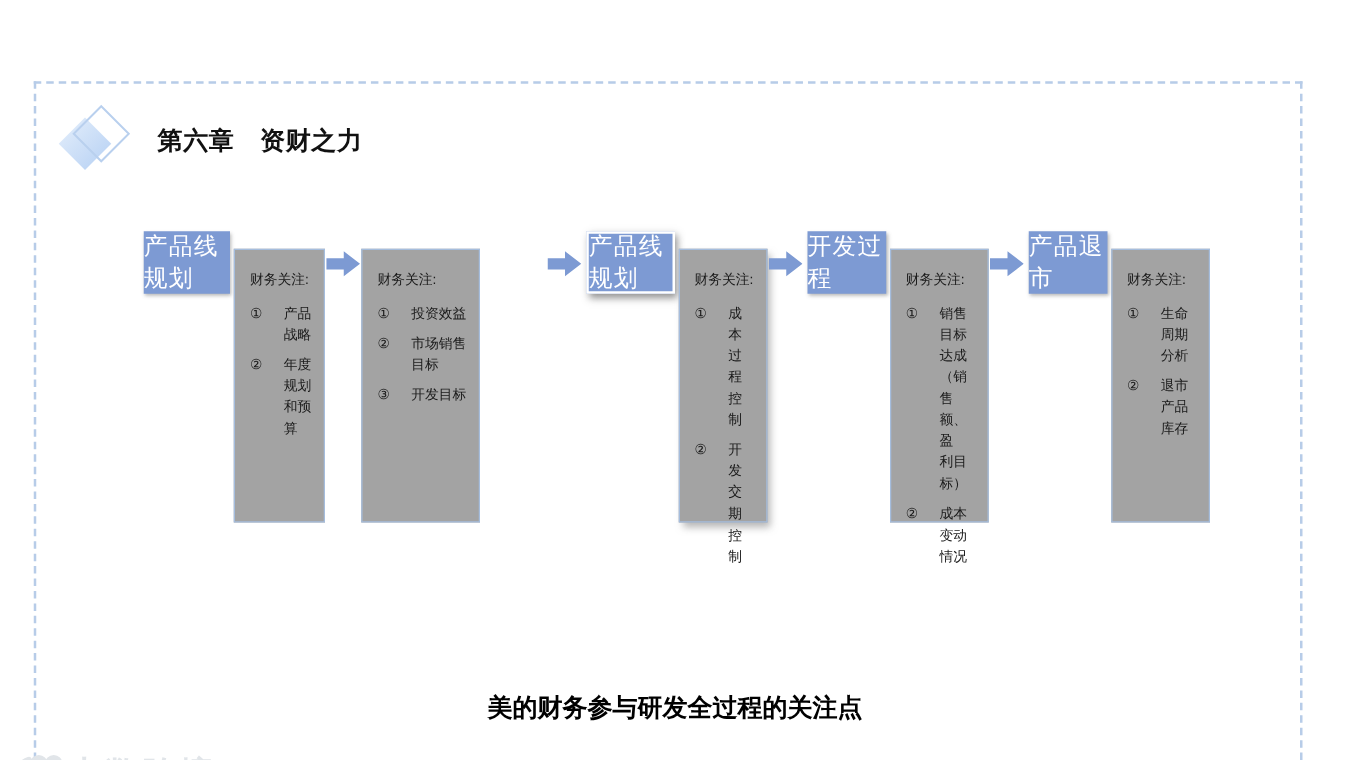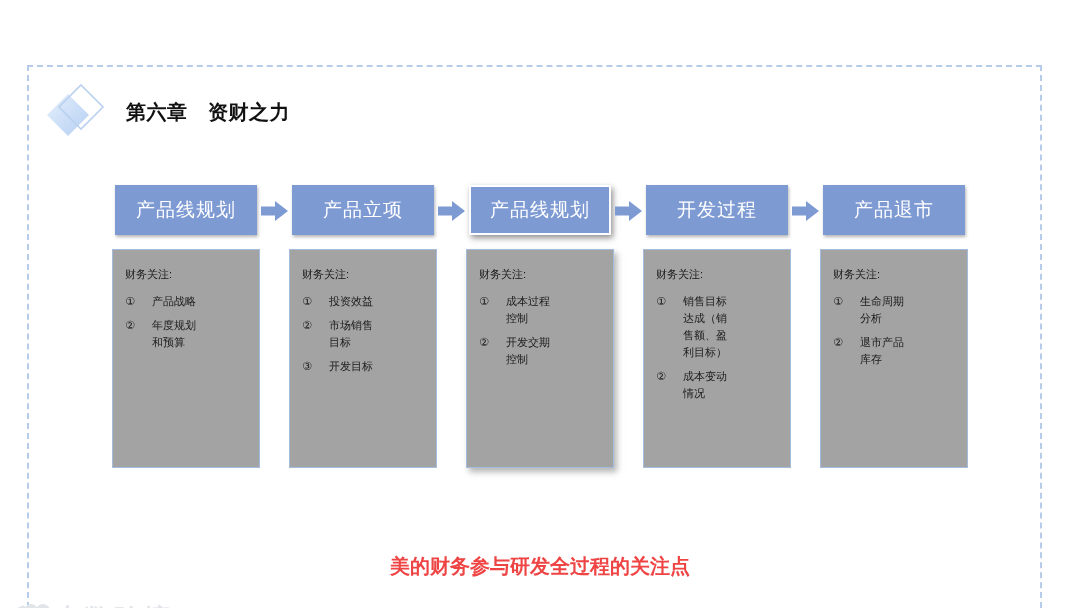--- a/index.html
+++ b/index.html
@@ -27,21 +27,21 @@
     position: absolute; left: 84px; top: 21px;
     font-size: 20px; font-weight: 700; color: #111;
     white-space: pre; letter-spacing: 0.5px;
   }
 
   
   .flow {
     position: absolute; left: 112px; top: 147px; width: 856px;
     display: flex; align-items: flex-start;
   }
-  .stage { width: 148px; flex: 0 0 148px; display: flex; flex-direction: column; }
+  .stage { width: 148px; flex: 0 0 148px; display: flex; flex-direction: row; }
   .header-box {
     height: 50px; margin: 0 3px;
     background: #7d9ad3;
     color: #ffffff; font-size: 19px; letter-spacing: 1px;
     display: flex; align-items: center; justify-content: center;
     box-shadow: 1px 2px 3px rgba(90,90,90,0.45);
   }
   .stage.highlight .header-box {
     border: 2px solid #ffffff;
     box-shadow: 2px 3px 6px rgba(70,70,70,0.6);
@@ -63,21 +63,21 @@
   .focus-item .lines { flex: 1; }
 
   .flow-arrow {
     flex: 0 0 29px; width: 29px;
     margin-top: 15px;
     display: flex; justify-content: center;
   }
 
   .caption {
     position: absolute; left: 112px; top: 515px; width: 856px;
-    text-align: center; font-size: 20px; font-weight: 700; color: #ef4444;
+    text-align: center; font-size: 20px; font-weight: 700; color: #000000;
   }
 
   .watermark {
     position: absolute; left: 8px; top: 563px;
     display: flex; align-items: center;
     color: #e1e5e9;
     font-size: 27px; font-weight: 700; letter-spacing: 3px;
     user-select: none;
     text-decoration: underline;
   }
@@ -128,21 +128,20 @@
       </div>
     </div>
 
     <div class="flow-arrow">
       <svg width="27" height="22" viewBox="0 0 27 22">
         <path d="M0,6.5 L14,6.5 L14,1 L27,11 L14,21 L14,15.5 L0,15.5 Z" fill="#7d9ad3"></path>
       </svg>
     </div>
 
     <div class="stage">
-      <div class="header-box">产品立项</div>
       <div class="content-box">
         <div class="focus-label">财务关注:</div>
         <div class="focus-items">
             <div class="focus-item">
               <span class="num">①</span>
               <span class="lines">
                 <div>投资效益</div>
               </span>
             </div>
             <div class="focus-item">

